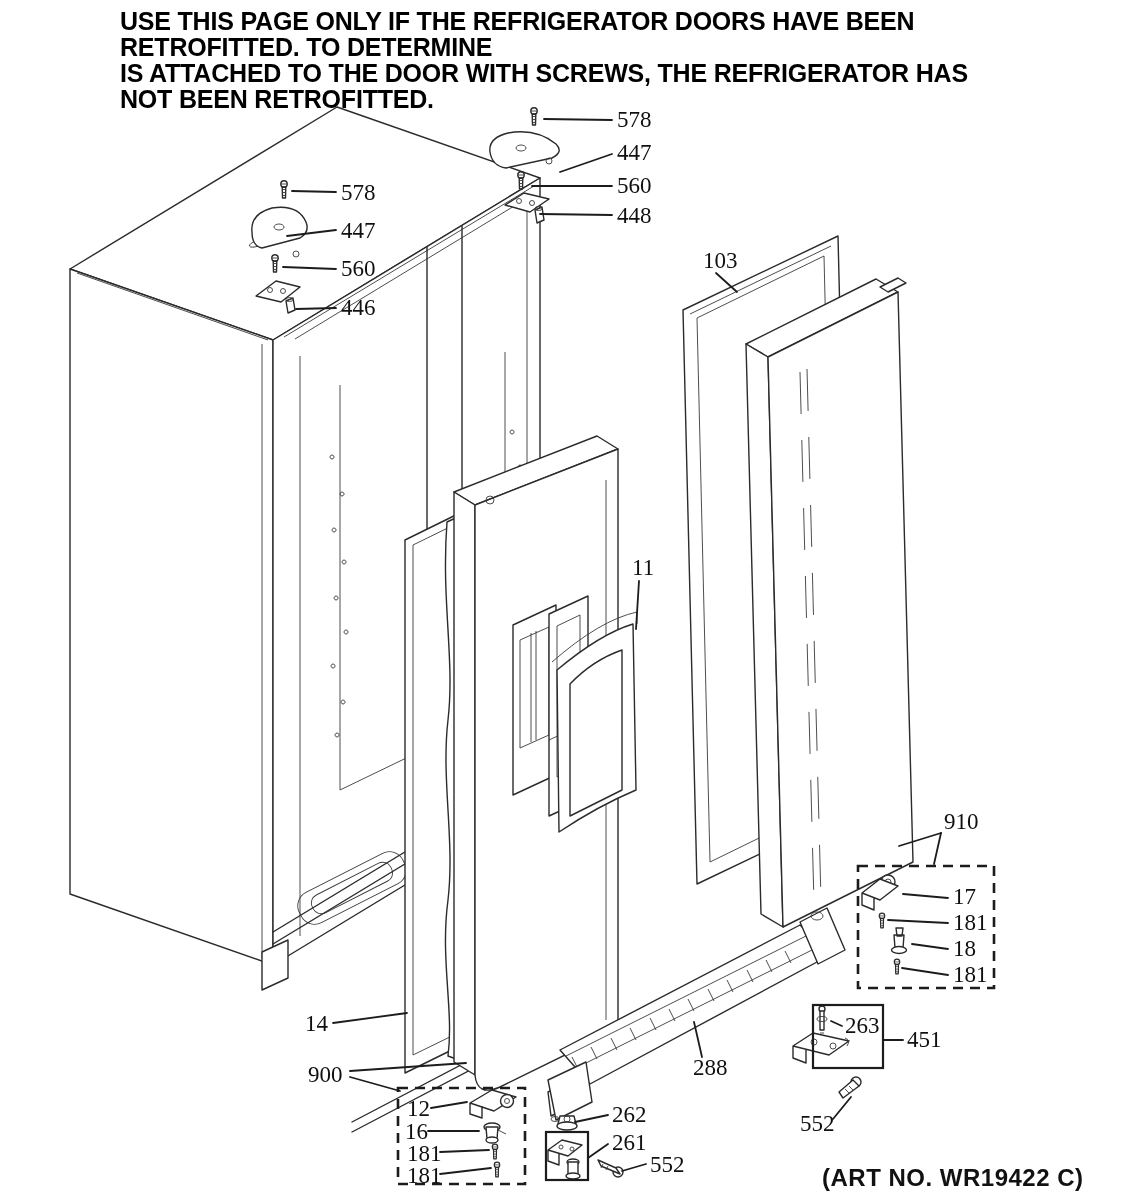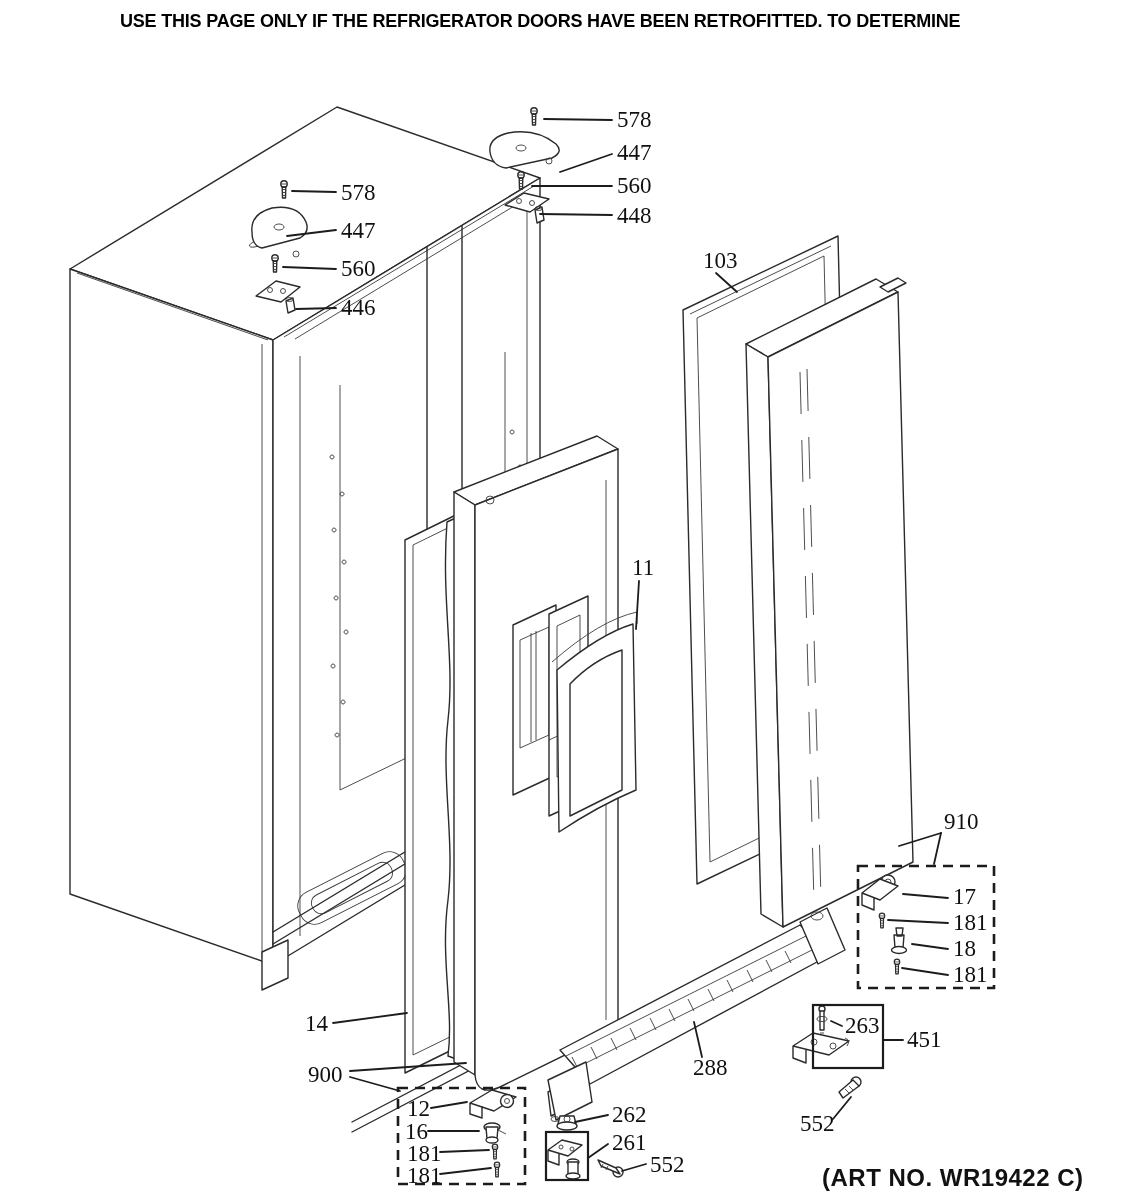--- a/index.html
+++ b/index.html
@@ -7,21 +7,21 @@
          font-family:"Liberation Sans",sans-serif;}
   #diagram-svg{position:absolute;left:0;top:0;width:1125px;height:1200px;}
   .ln{stroke:#2b2b2b;stroke-width:1.4;fill:none;stroke-linejoin:round;stroke-linecap:round;}
   .lnw{stroke:#2b2b2b;stroke-width:1.4;fill:#ffffff;stroke-linejoin:round;}
   .thin{stroke:#3a3a3a;stroke-width:0.9;fill:none;}
   .dashbox{stroke:#1c1c1c;stroke-width:2.6;fill:none;stroke-dasharray:10 7;}
   .solidbox{stroke:#1c1c1c;stroke-width:2.2;fill:none;}
   .leader{stroke:#1c1c1c;stroke-width:1.8;fill:none;stroke-linecap:round;}
   .callout-num{font-family:"Liberation Serif","DejaVu Serif",serif;font-size:23px;fill:#101010;}
   #header{position:absolute;left:120px;top:8px;width:905px;color:#000;
-          font-weight:bold;font-size:18px;line-height:26px;letter-spacing:-0.2px;}
+          font-weight:bold;font-size:25px;line-height:26px;letter-spacing:-0.2px;}
   #artno{position:absolute;left:822px;top:1148px;color:#111;font-weight:bold;font-size:24px;letter-spacing:0.5px;margin-top:16px;}
 </style>
 </head>
 <body>
 
 <div id="stage">
 
 <svg id="diagram-svg" viewBox="0 0 1125 1200">
   <defs>
     <g id="screw-v">
@@ -338,16 +338,17 @@
         </g>
         <g>
           <line x1="646" y1="1164" x2="622" y2="1171" class="leader"></line>
           <text x="650" y="1172" class="callout-num">552</text>
         </g>
       </g>
 </svg>
 
 <div id="header">
       <div>USE THIS PAGE ONLY IF THE REFRIGERATOR DOORS HAVE BEEN RETROFITTED. TO DETERMINE</div>
+      <div>IS ATTACHED TO THE DOOR WITH SCREWS, THE REFRIGERATOR HAS NOT BEEN RETROFITTED.</div>
     </div>
 <div id="artno">(ART NO. WR19422 C)</div>
 
 </div>
 
 </body></html>

